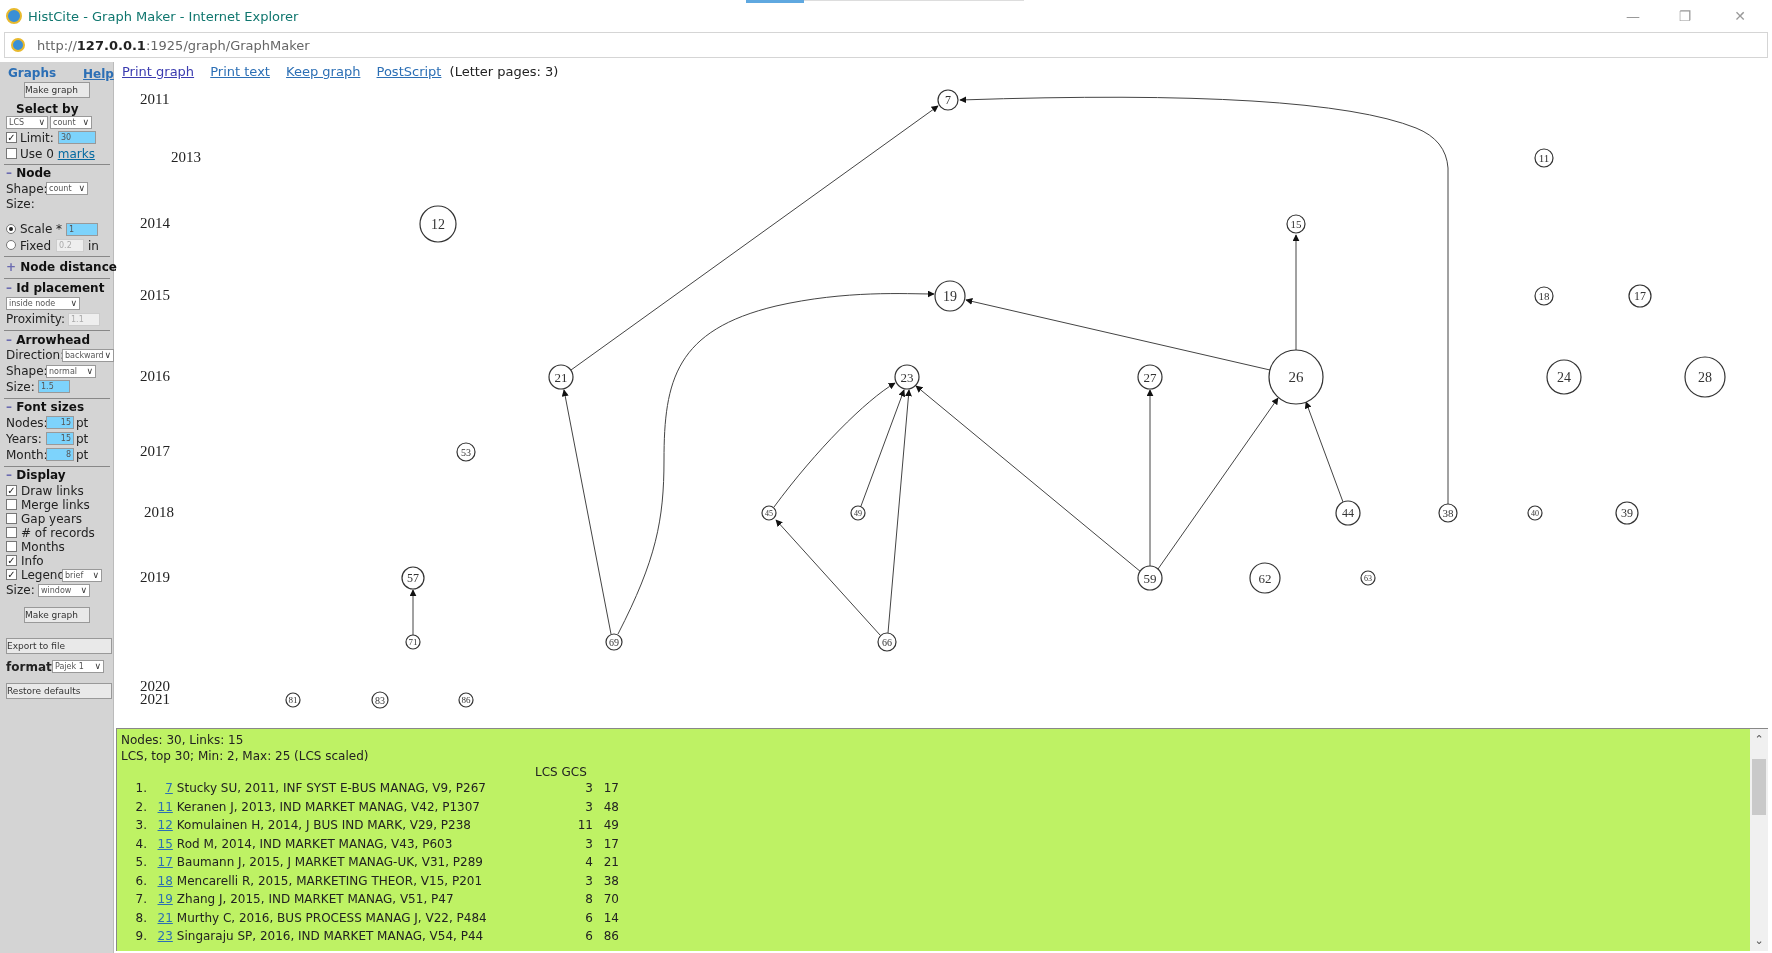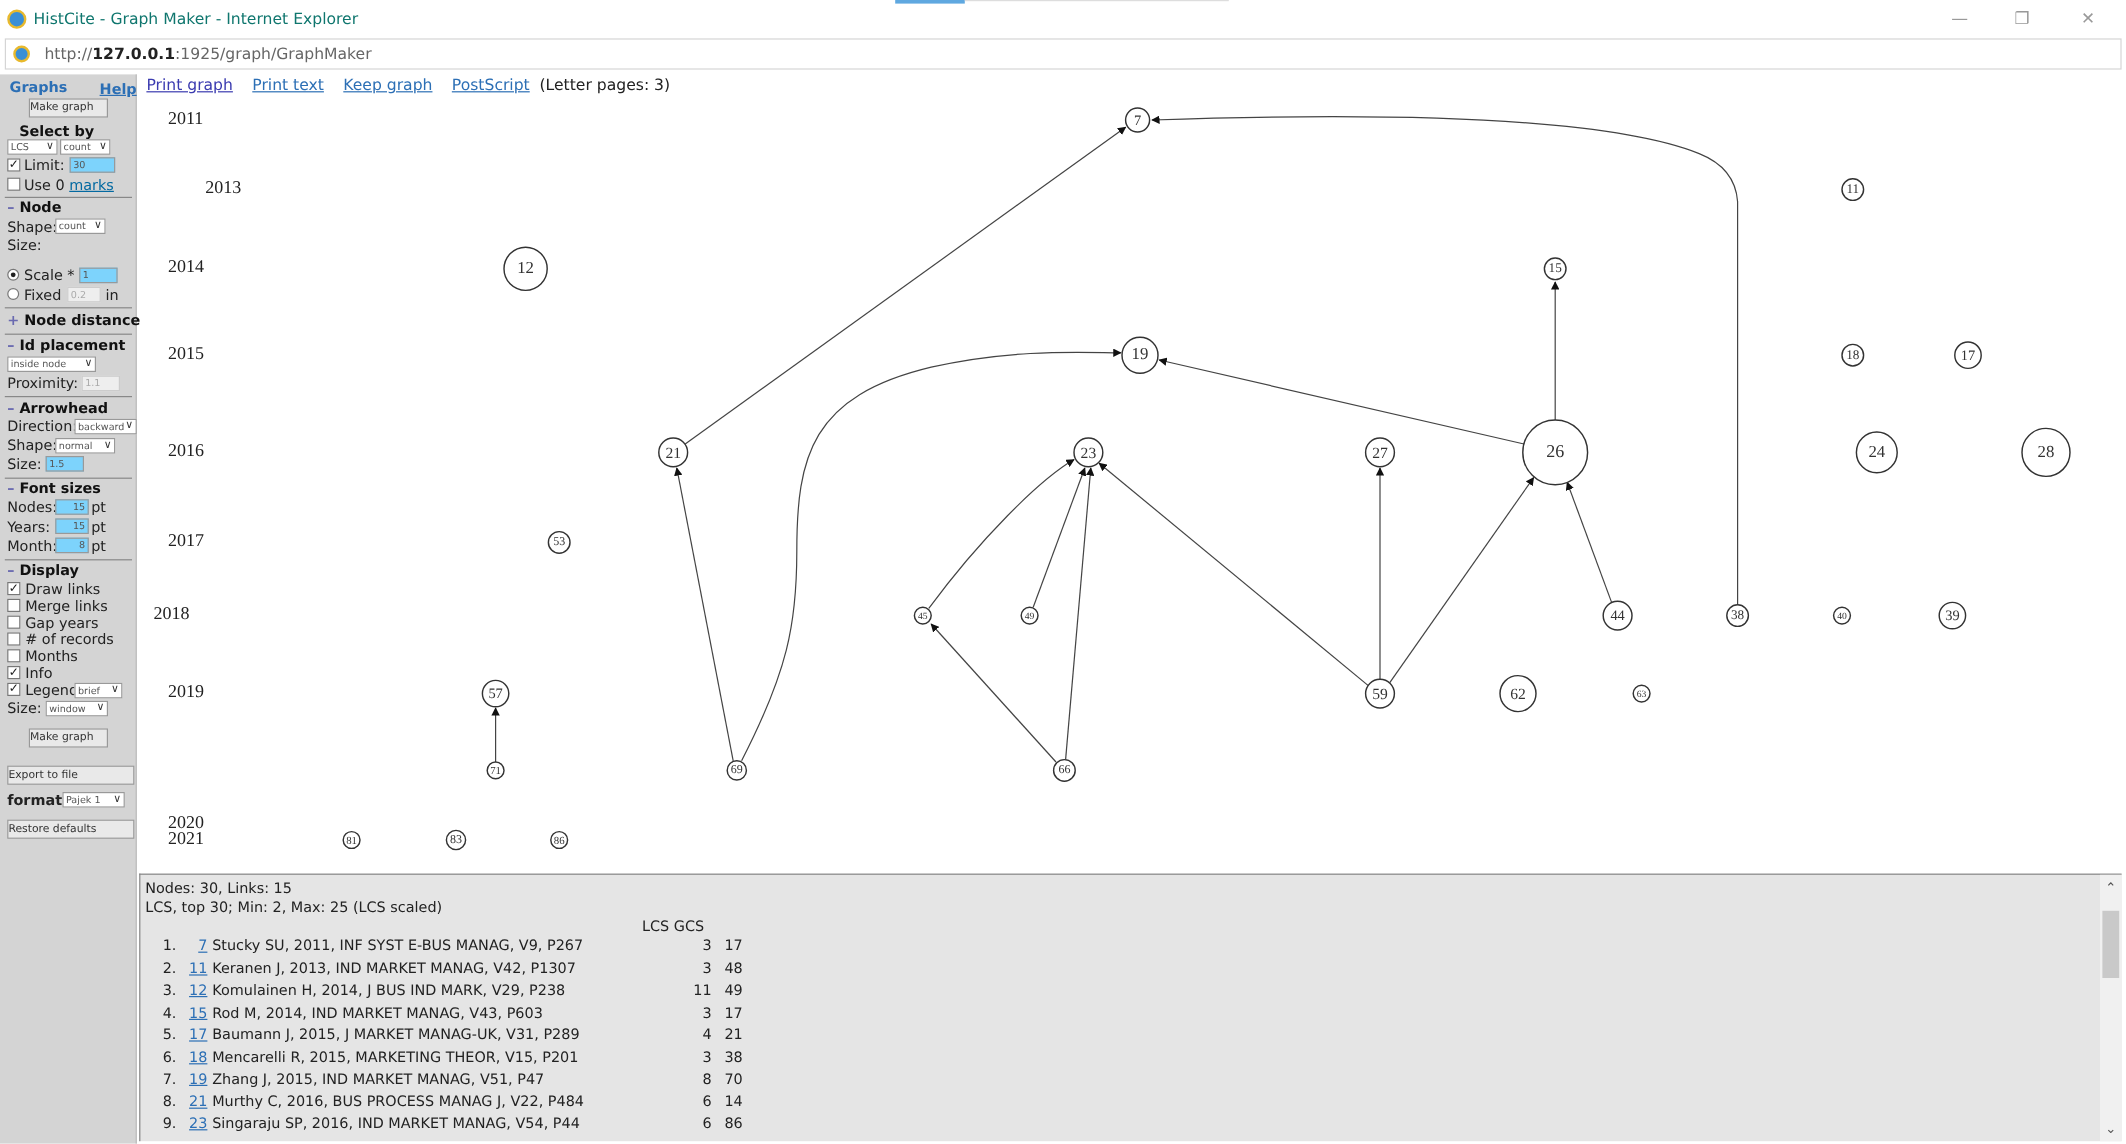--- a/index.html
+++ b/index.html
@@ -38,21 +38,21 @@
   .toplinks a { color: #2c6fb5; text-decoration: underline; margin-right: 12px; }
   .toplinks a.visited { color: #3b3bb0; }
   .toplinks .note { color: #222; }
 
   .graph { position: absolute; left: 116px; top: 80px; width: 1654px; height: 648px; }
   .year { position: absolute; left: 158px; font-family: "Liberation Serif", serif; font-size: 15px; color: #222; }
   svg.graph-svg { position: absolute; left: 0; top: 0; }
   .node circle { fill: #fff; stroke: #333; stroke-width: 1.2; }
   .node text { font-family: "Liberation Serif", serif; fill: #333; text-anchor: middle; dominant-baseline: central; }
 
-  .info { position: absolute; left: 116px; top: 728px; width: 1652px; height: 223px; border-top: 1px solid #888; border-left: 1px solid #888; background: #e5e5e5; font-size: 12px; color: #222; }
+  .info { position: absolute; left: 116px; top: 728px; width: 1652px; height: 223px; border-top: 1px solid #888; border-left: 1px solid #888; background: #bef264; font-size: 12px; color: #222; }
   .info .line { position: absolute; left: 4px; white-space: nowrap; }
   .info .hdr { position: absolute; left: 418px; top: 36px; white-space: nowrap; }
   .row { position: absolute; left: 12px; height: 18px; font-size: 12px; white-space: nowrap; }
   .row .num { display: inline-block; width: 18px; text-align: right; }
   .row .id { display: inline-block; width: 22px; text-align: right; color: #2c6fb5; text-decoration: underline; margin-right: 4px; }
   .row .lcs { position: absolute; left: 446px; width: 18px; text-align: right; }
   .row .gcs { position: absolute; left: 468px; width: 22px; text-align: right; }
   .scrollbar { position: absolute; right: 0; top: 0; width: 18px; height: 222px; background: #f0f0f0; }
   .scrollbar .thumb { position: absolute; left: 2px; top: 30px; width: 14px; height: 56px; background: #c9c9c9; }
   .scrollbar .up, .scrollbar .down { position: absolute; left: 0; width: 18px; text-align: center; font-size: 11px; color: #555; }
@@ -168,21 +168,21 @@
 </div>
 
 <div class="graph" id="graph">
   <div id="years">
       <div class="year" style="left: 24px; top: 11px;">2011</div>
       <div class="year" style="left: 24px; top: 69px; margin-left: 31px;">2013</div>
       <div class="year" style="left: 24px; top: 135px;">2014</div>
       <div class="year" style="left: 24px; top: 207px;">2015</div>
       <div class="year" style="left: 24px; top: 288px;">2016</div>
       <div class="year" style="left: 24px; top: 363px;">2017</div>
-      <div class="year" style="left: 12px; top: 424px;">2018</div>
+      <div class="year" style="left: 28px; top: 424px;">2018</div>
       <div class="year" style="left: 24px; top: 489px;">2019</div>
       <div class="year" style="left: 24px; top: 553px; margin-top: 45px;">2020</div>
       <div class="year" style="left: 24px; top: 611px;">2021</div>
     </div>
   <svg class="graph-svg" id="graph-svg" width="1654" height="648">
     <defs>
       <marker id="arrow" viewBox="0 0 10 10" refX="9" refY="5" markerWidth="7" markerHeight="7" orient="auto-start-reverse">
         <path d="M0,0 L10,5 L0,10 z" fill="#111"></path>
       </marker>
     </defs>

